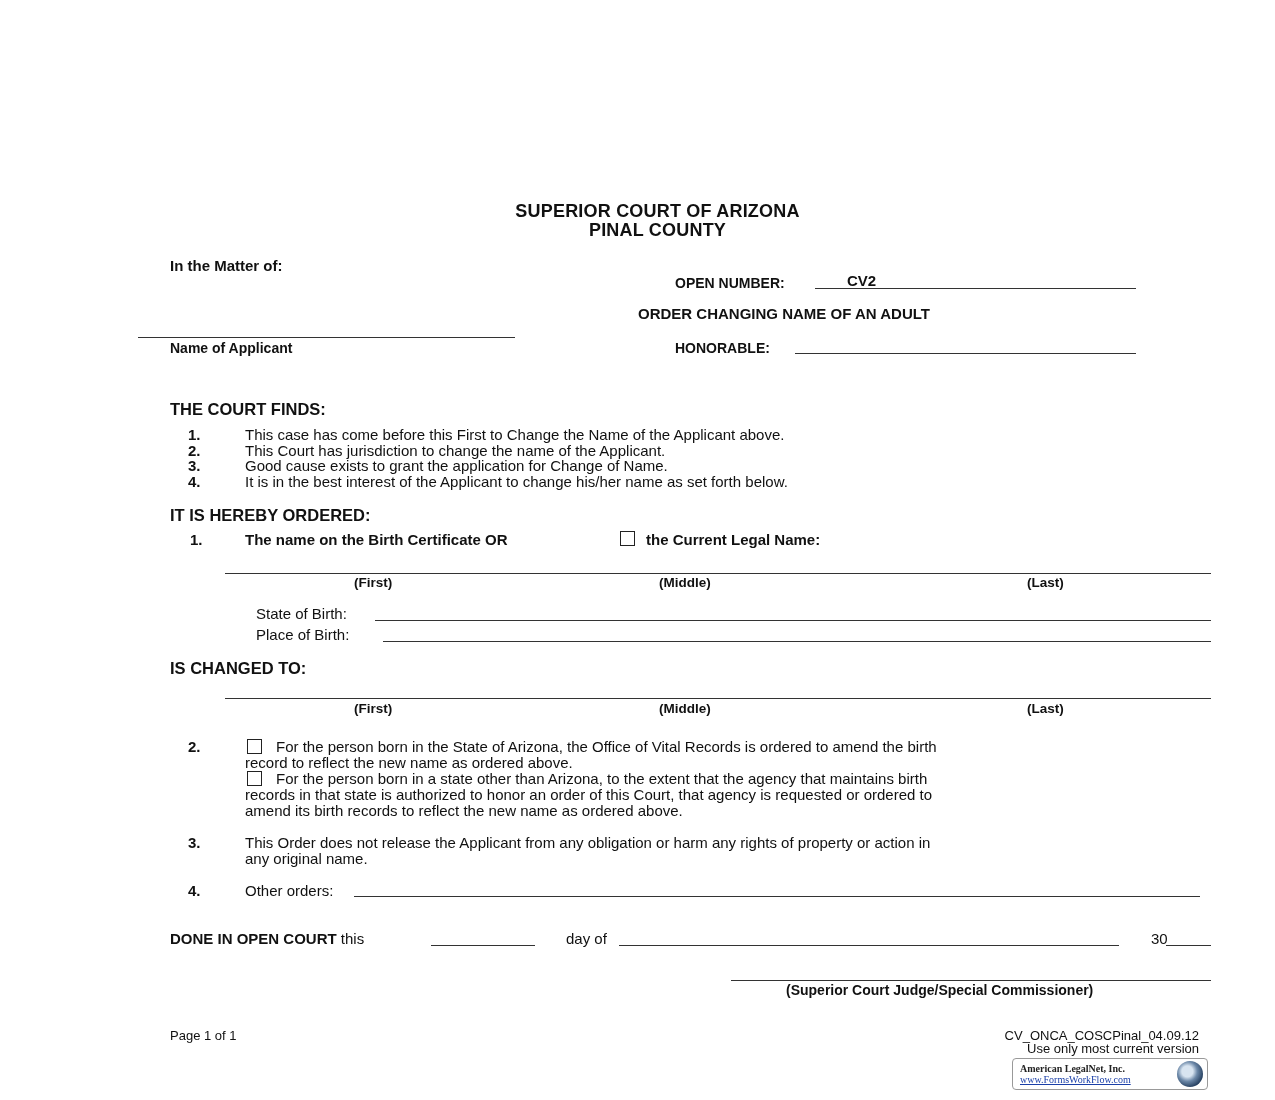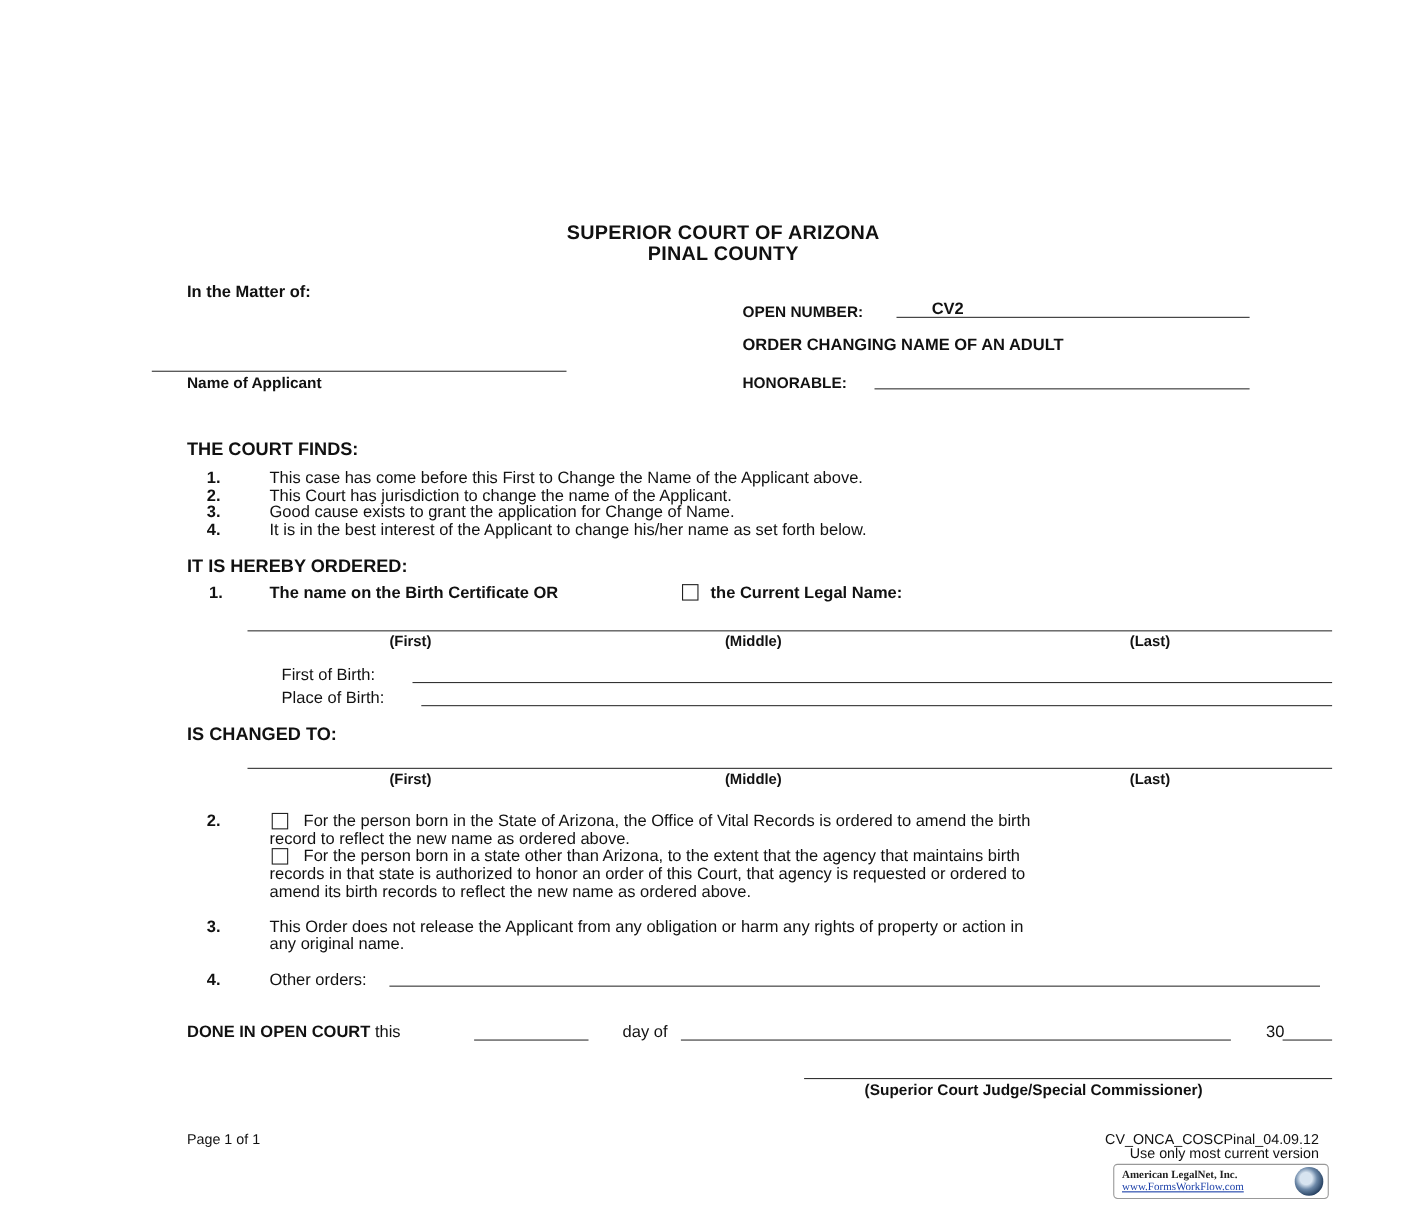--- a/index.html
+++ b/index.html
@@ -28,21 +28,21 @@
 <div class="abs title" style="left:0; top:201px;">SUPERIOR COURT OF ARIZONA</div>
 <div class="abs title" style="left:0; top:220px;">PINAL COUNTY</div>
 
 <div class="abs t15 b" style="left:150px; top:257px;">In the Matter of:</div>
 <div class="line" style="left:138px; top:337px; width:377px;"></div>
 <div class="abs t14 b" style="left:150px; top:340px;">Name of Applicant</div>
 
 <div class="abs t14 b" style="left:655px; top:275px;">OPEN NUMBER:</div>
 <div class="line" style="left:815px; top:288px; width:321px;"></div>
 <div class="abs t15 b" style="left:827px; top:272px;">CV2</div>
-<div class="abs t15 b" style="left:655px; top:305px;">ORDER CHANGING NAME OF AN ADULT</div>
+<div class="abs t15 b" style="left:618px; top:305px;">ORDER CHANGING NAME OF AN ADULT</div>
 <div class="abs t14 b" style="left:655px; top:340px;">HONORABLE:</div>
 <div class="line" style="left:795px; top:353px; width:341px;"></div>
 
 <div class="abs h" style="left:150px; top:400px;">THE COURT FINDS:</div>
 <div>
   <div class="num" style="left:188px; top:426px;">1.</div>
   <div class="abs t15" style="left:225px; top:426px;">This case has come before this First to Change the Name of the Applicant above.</div>
   <div class="num" style="left:188px; top:442px;">2.</div>
   <div class="abs t15" style="left:225px; top:442px;">This Court has jurisdiction to change the name of the Applicant.</div>
   <div class="num" style="left:188px; top:457px;">3.</div>
@@ -55,21 +55,21 @@
 <div class="num" style="left:190px; top:531px;">1.</div>
 <div class="abs t15 b" style="left:225px; top:531px;">The name on the Birth Certificate OR</div>
 <span class="abs cb" style="left:600px; top:531px;"></span>
 <div class="abs t15 b" style="left:626px; top:531px;text-align:right;">the Current Legal Name:</div>
 
 <div class="line" style="left:225px; top:573px; width:986px;"></div>
 <div class="abs t13 b" style="left:334px; top:575px;">(First)</div>
 <div class="abs t13 b" style="left:639px; top:575px;">(Middle)</div>
 <div class="abs t13 b" style="left:1007px; top:575px;">(Last)</div>
 
-<div class="abs t15" style="left:236px; top:605px;">First of Birth:</div>
+<div class="abs t15" style="left:236px; top:605px;">State of Birth:</div>
 <div class="line" style="left:375px; top:620px; width:836px;"></div>
 <div class="abs t15" style="left:236px; top:626px;">Place of Birth:</div>
 <div class="line" style="left:383px; top:641px; width:828px;"></div>
 
 <div class="abs h" style="left:150px; top:659px;">IS CHANGED TO:</div>
 <div class="line" style="left:225px; top:698px; width:986px;"></div>
 <div class="abs t13 b" style="left:334px; top:701px;">(First)</div>
 <div class="abs t13 b" style="left:639px; top:701px;">(Middle)</div>
 <div class="abs t13 b" style="left:1007px; top:701px;">(Last)</div>
 

